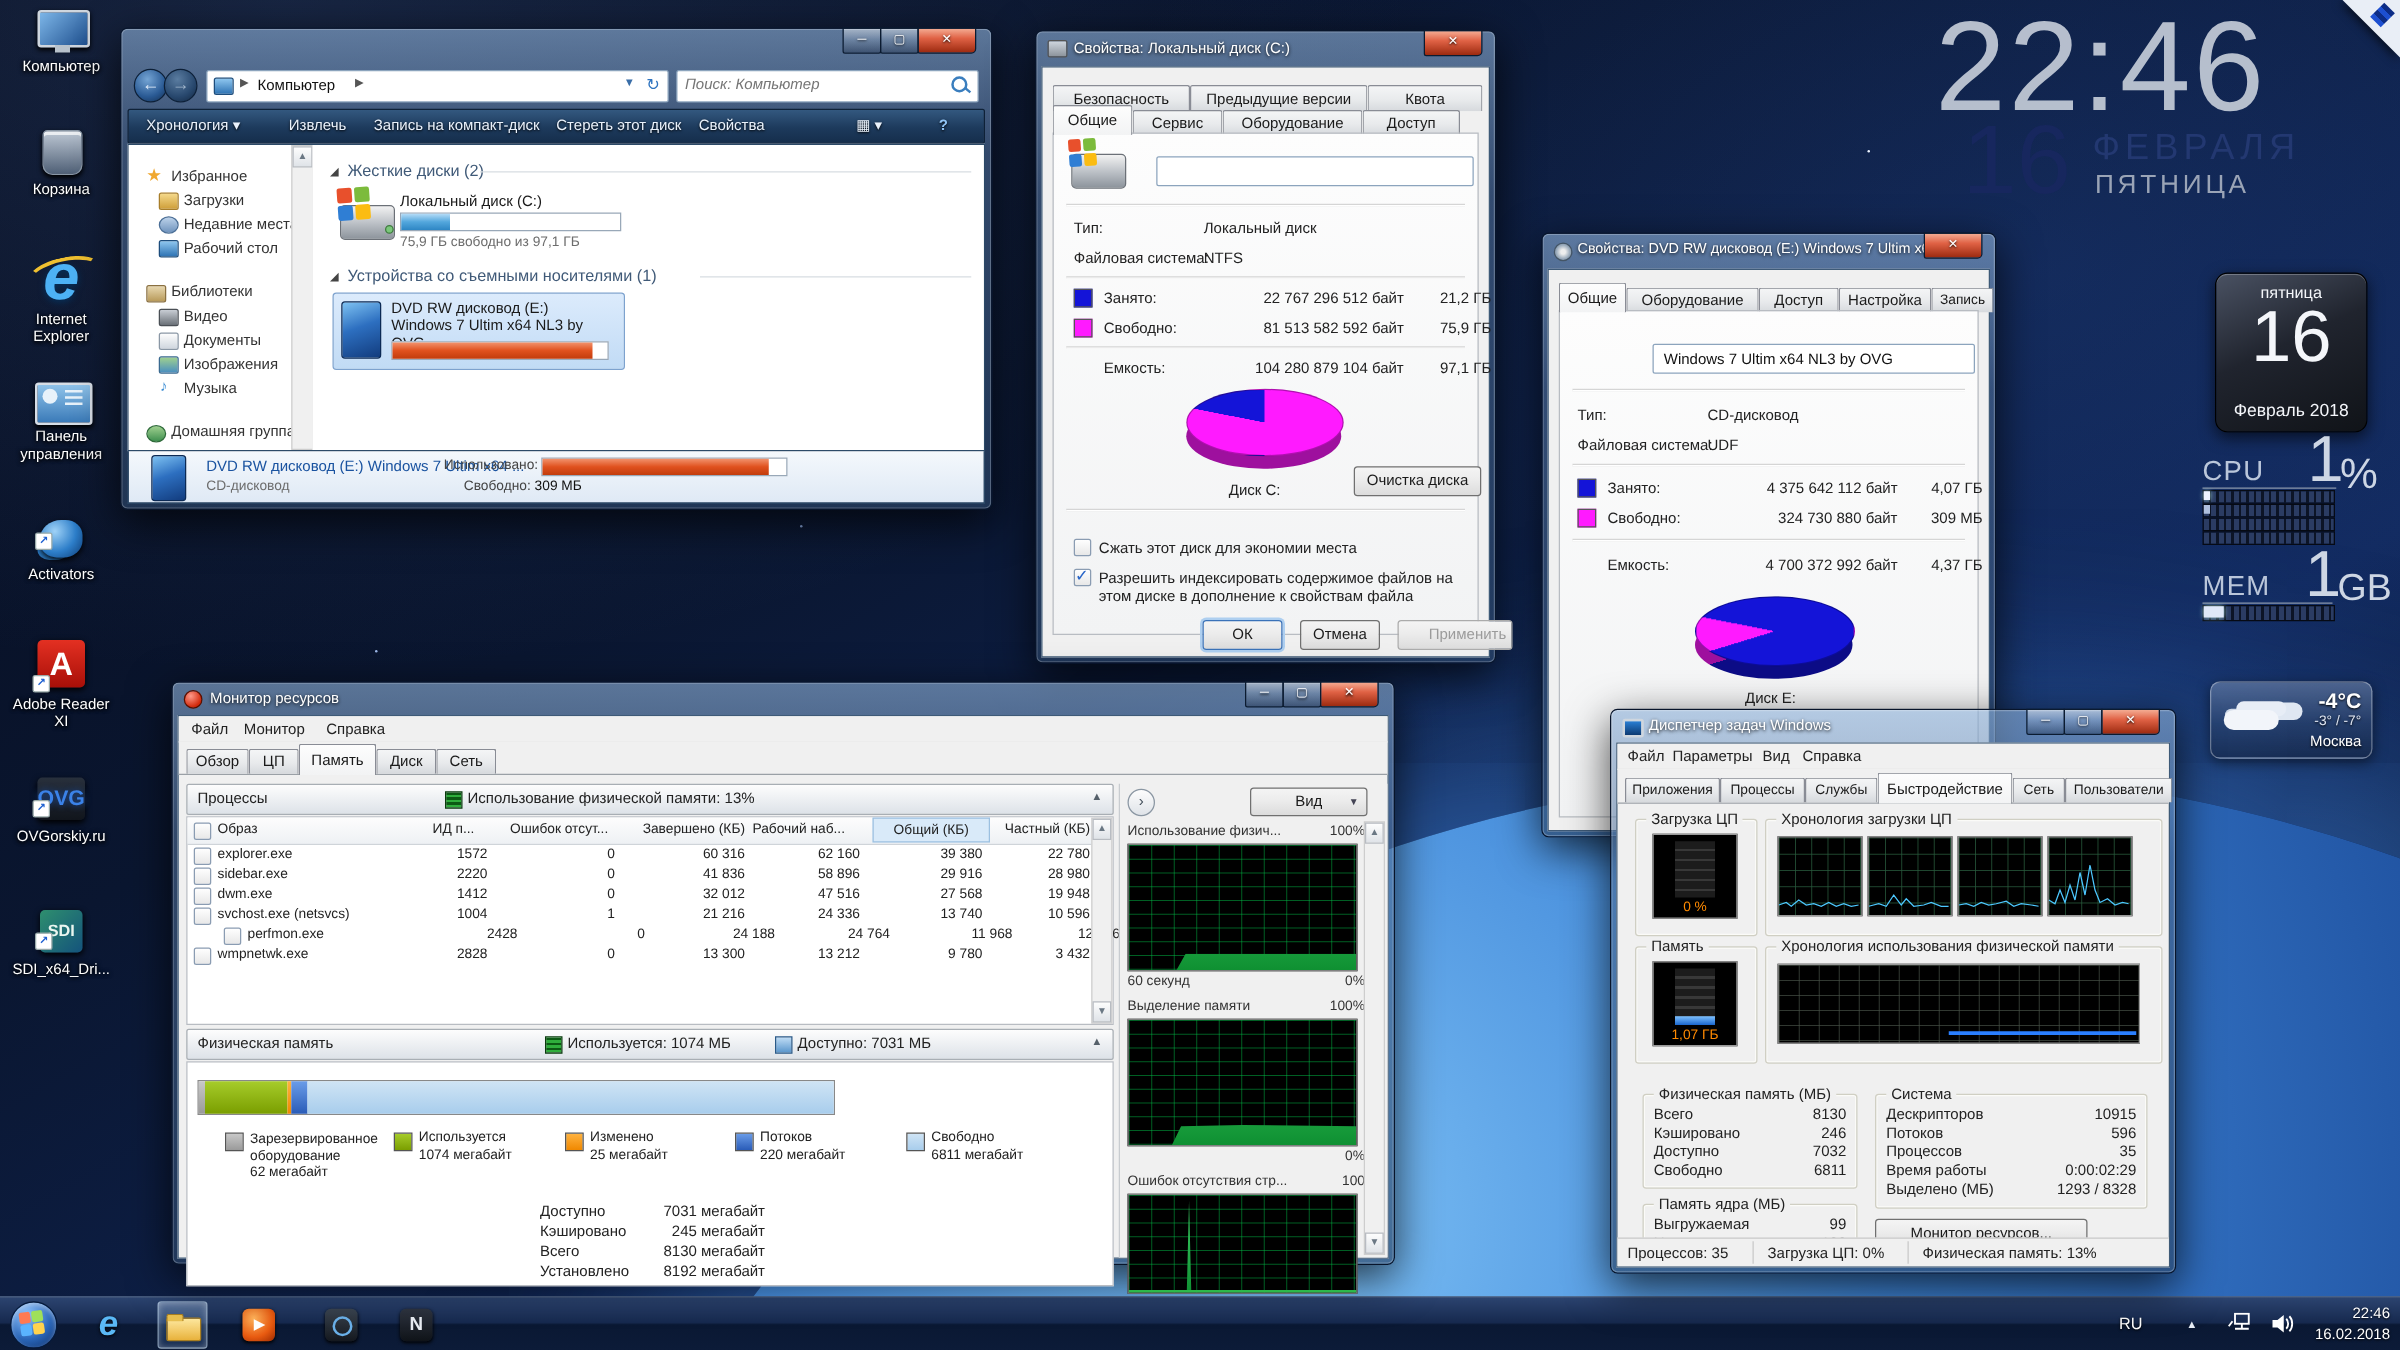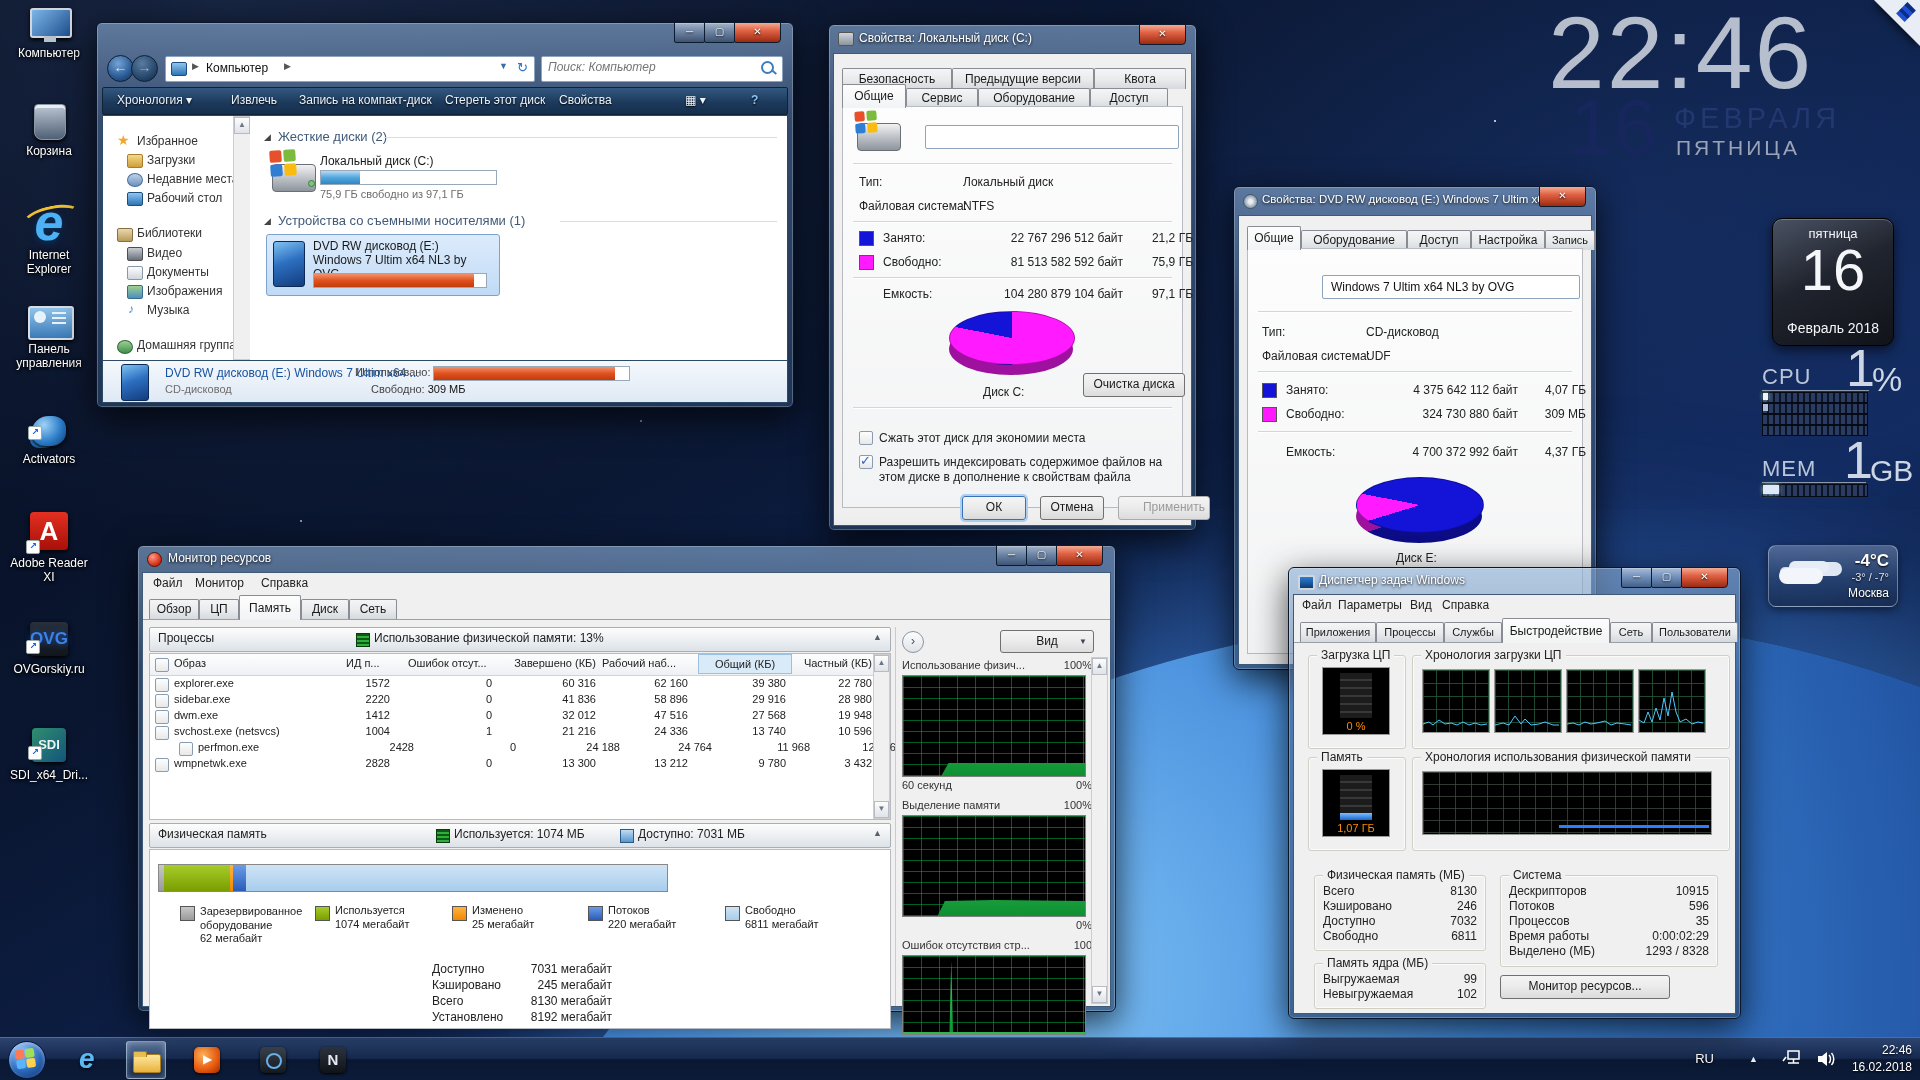--- a/index.html
+++ b/index.html
@@ -735,20 +735,27 @@
             <span>Выгружаемая</span>
             <span>99</span>
           </div>
         <div class="kv" style="left:8px;right:8px;top:23px;">
             <span>Невыгружаемая</span>
             <span>102</span>
           </div>
       </div>
       <div class="btn" style="position:absolute;left:206px;top:380px;width:168px;height:22px;">Монитор ресурсов...</div>
 
+      <div class="abs" style="left:0;right:0;bottom:0;height:22px;background:#f0f0f0;border-top:1px solid #c8c8c8;font-size:12px;color:#222;">
+        <span class="abs" style="left:8px;top:4px;">Процессов: 35</span>
+        <span class="abs" style="left:108px;top:2px;bottom:2px;width:1px;background:#c8c8c8;"></span>
+        <span class="abs" style="left:120px;top:4px;">Загрузка ЦП: 0%</span>
+        <span class="abs" style="left:232px;top:2px;bottom:2px;width:1px;background:#c8c8c8;"></span>
+        <span class="abs" style="left:244px;top:4px;">Физическая память: 13%</span>
+      </div>
     </div>
   </div>
 
   <div id="taskbar">
     <div class="abs" style="left:8px;top:3px;width:36px;height:36px;border-radius:50%;
       background:radial-gradient(circle at 35% 28%,#8ec4ff,#2a66b8 55%,#0a2a64);border:1px solid #061a3a;box-shadow:inset 0 2px 4px rgba(255,255,255,.5);">
       <div class="flag" style="left:7px;top:7px;width:20px;height:20px;grid-template-columns:9px 9px;grid-template-rows:9px 9px;gap:1px;transform:rotate(-8deg);">
         <b style="background:#ff7a52;"></b>
           <b style="background:#9fe05a;"></b>
           <b style="background:#5ab4ff;"></b>

